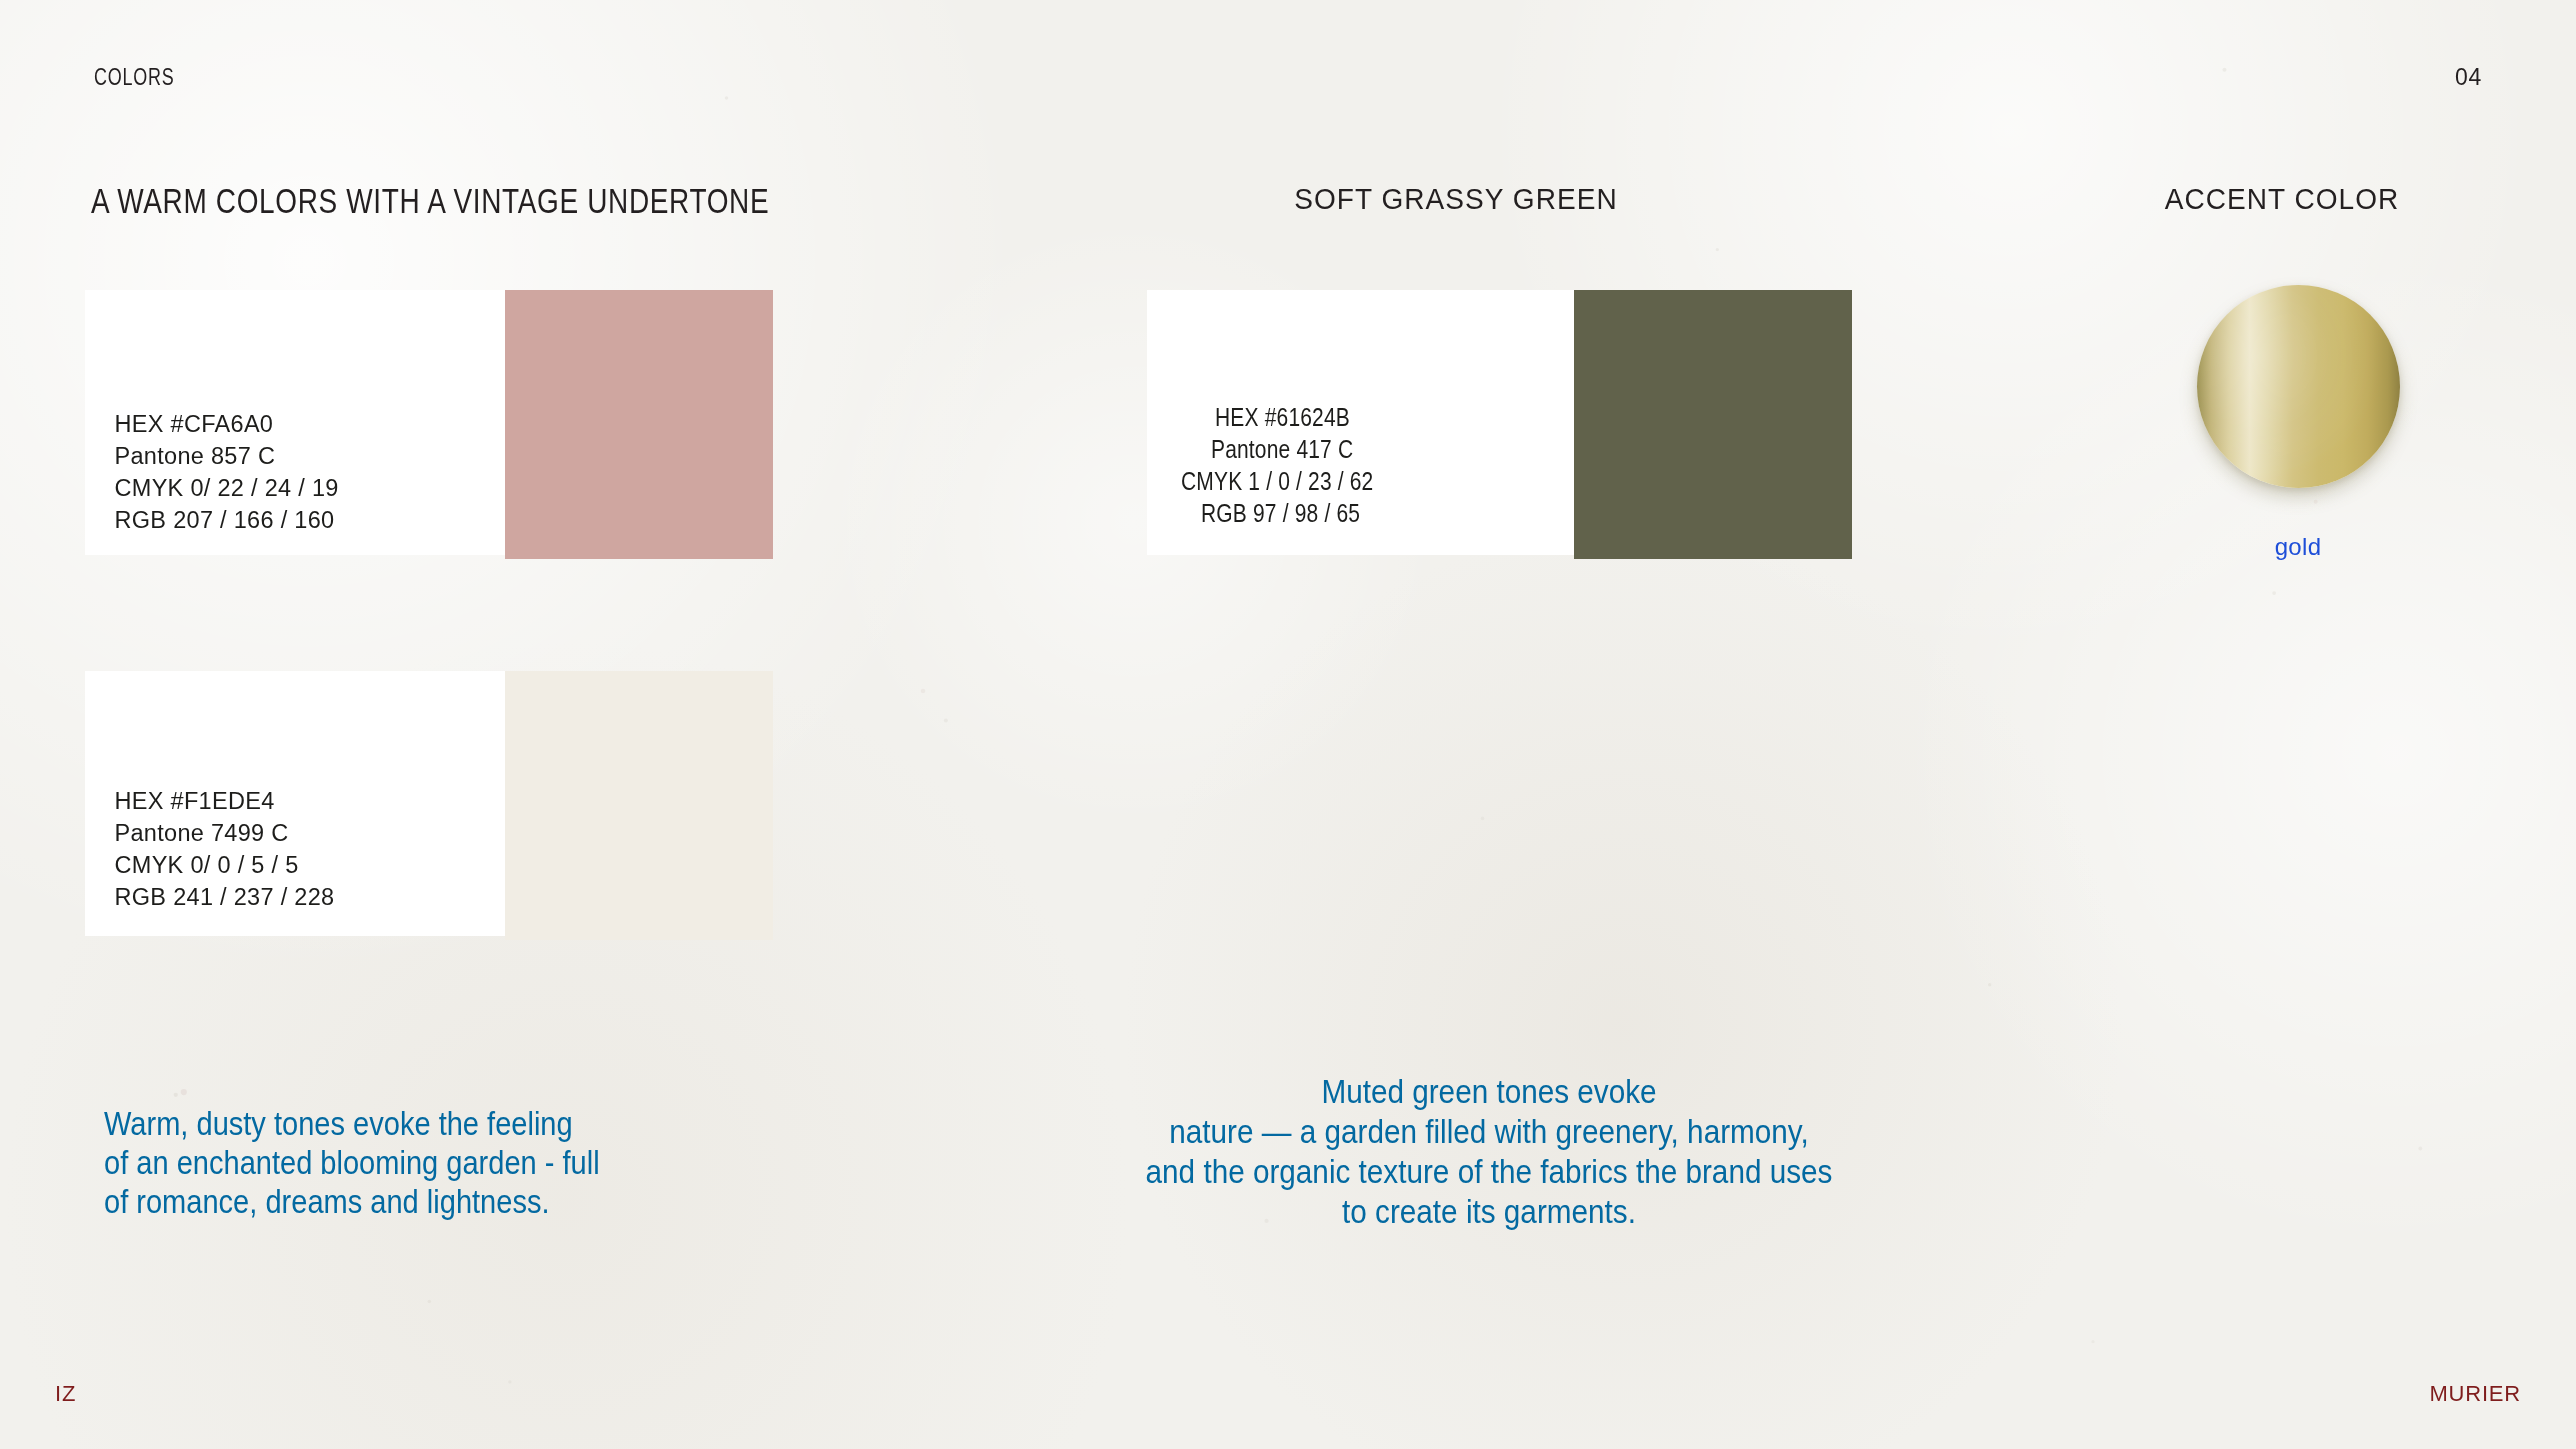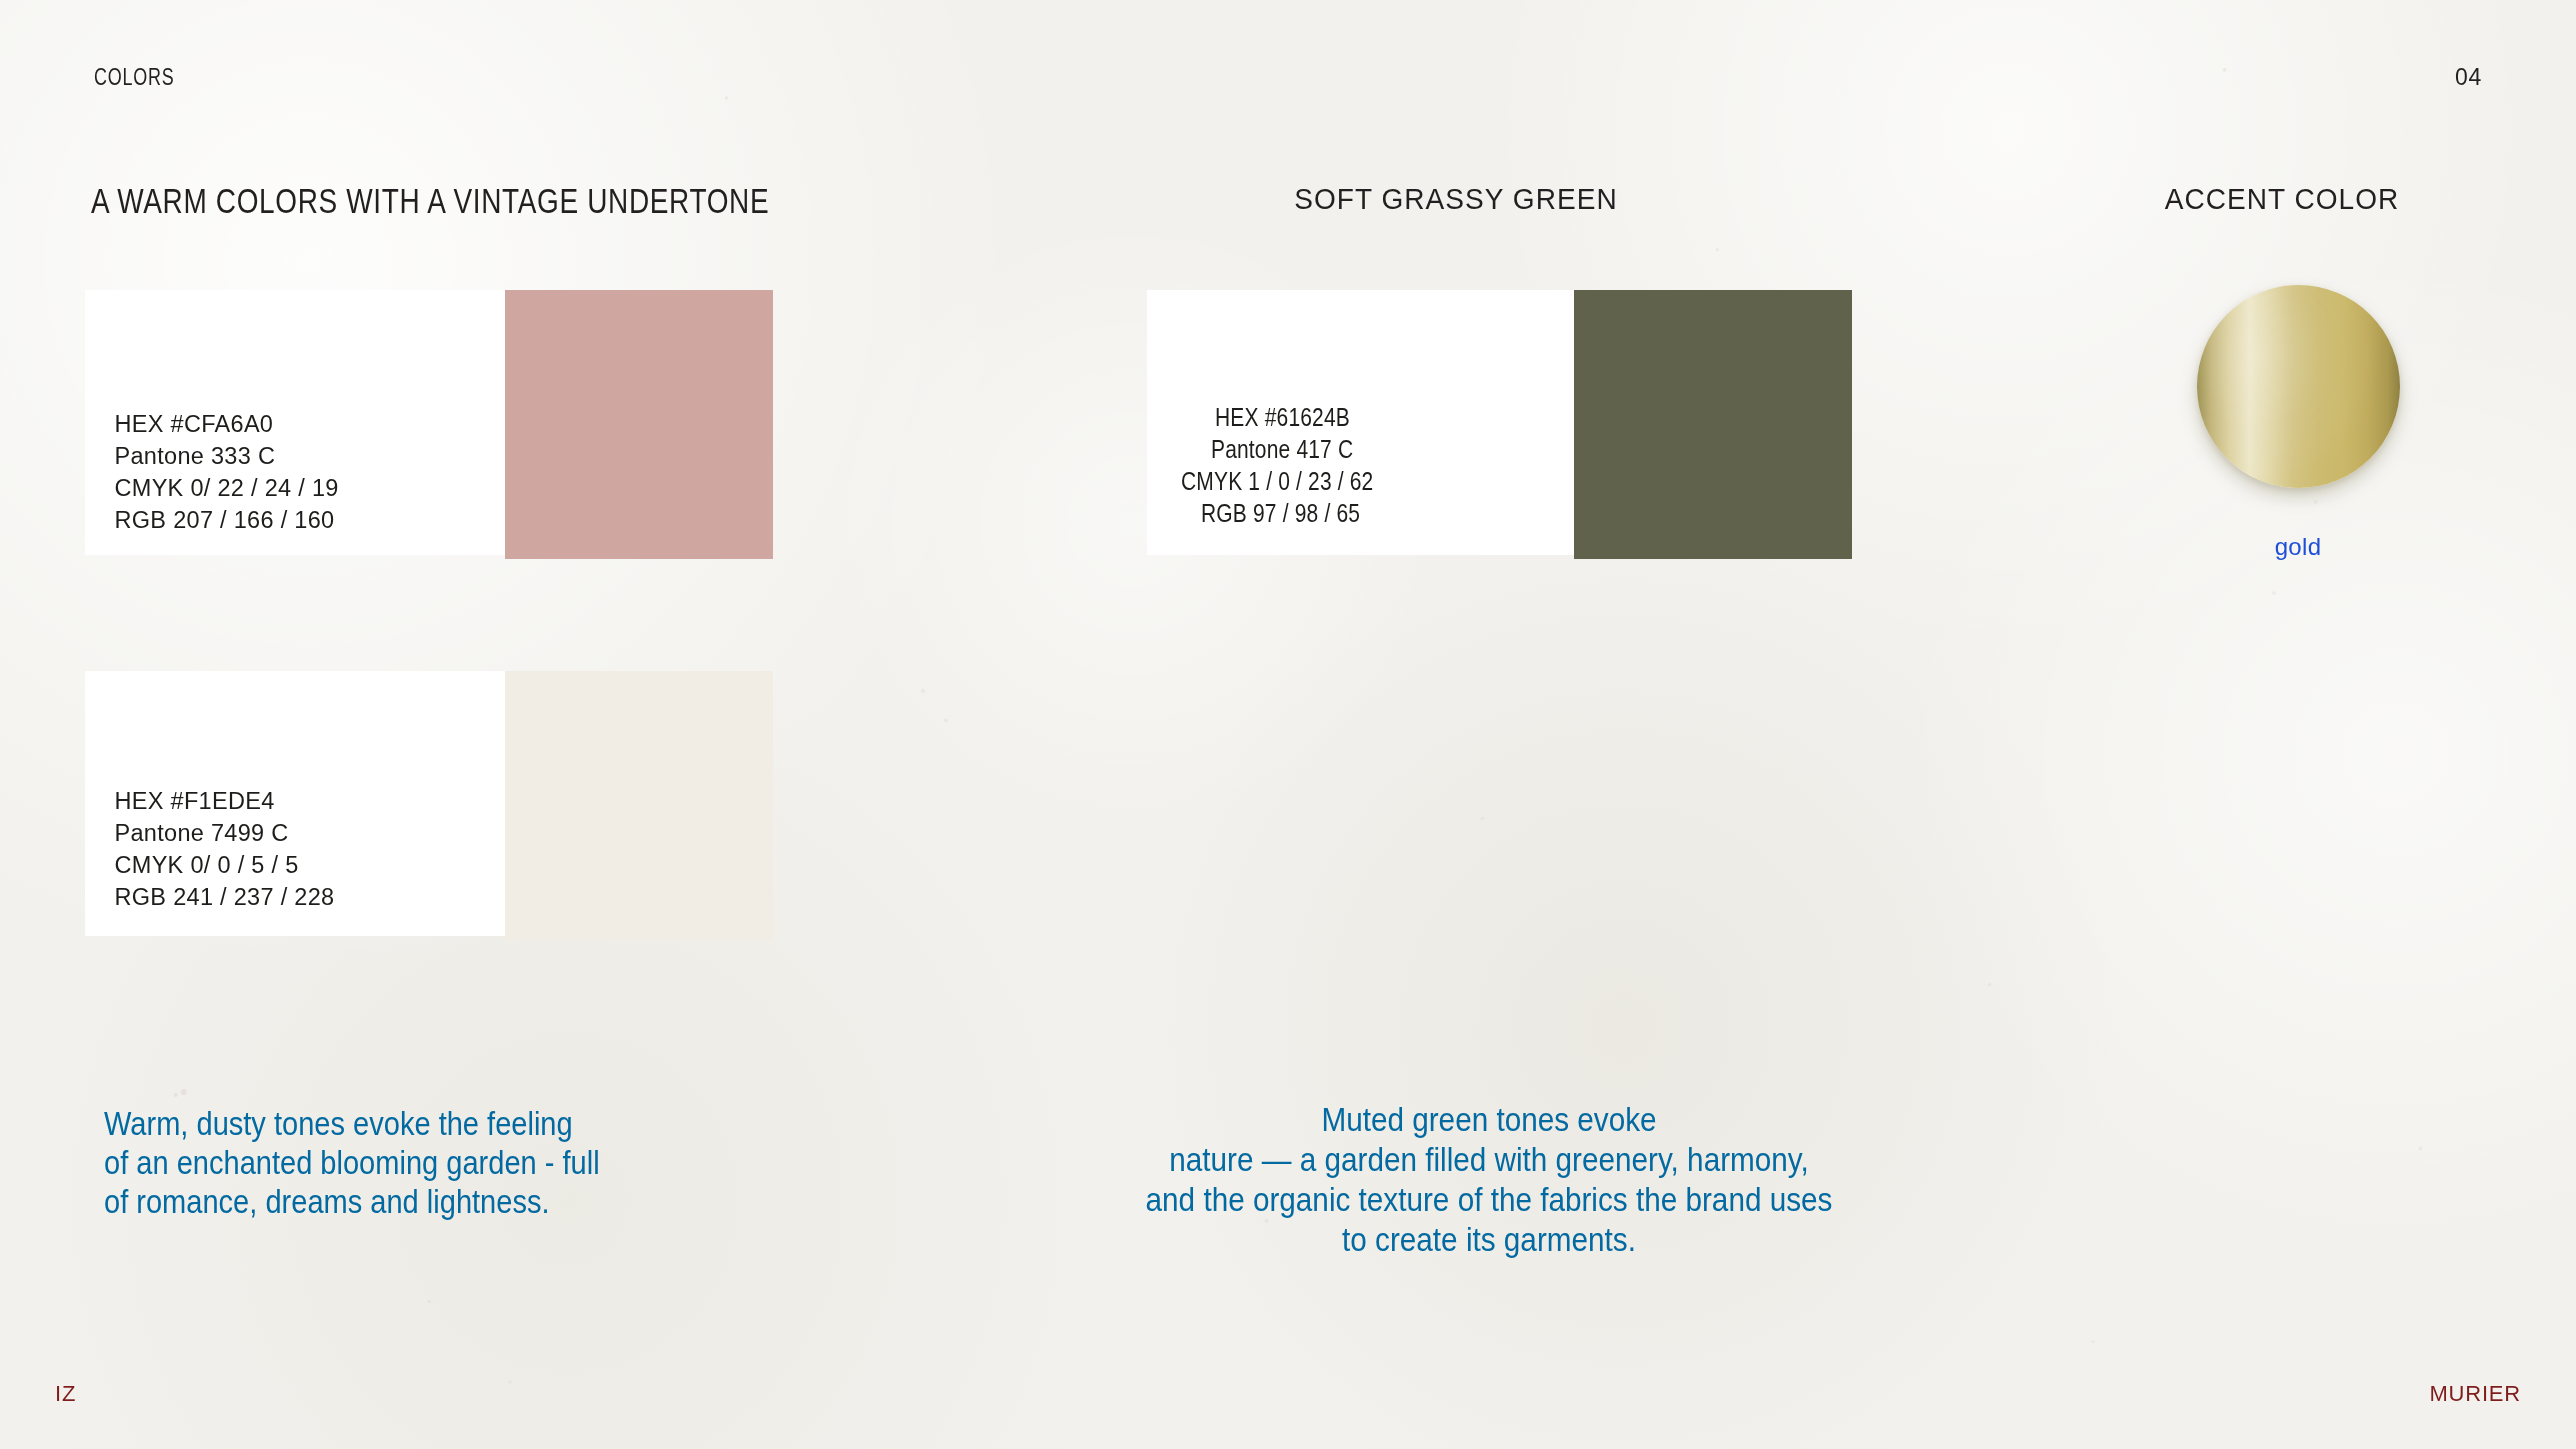--- a/index.html
+++ b/index.html
@@ -205,21 +205,21 @@
     font-size: 33px;
     line-height: 39px;
     text-align: left;
   }
   .desc.left .line {
     transform: scaleX(0.88);
     transform-origin: left center;
   }
   .desc.center {
     left: 1489px;
-    top: 1100px;
+    top: 1072px;
     font-size: 33px;
     line-height: 40px;
     text-align: center;
     transform: translateX(-50%);
   }
   .desc.center .line {
     transform: scaleX(0.90);
   }
 
   
@@ -271,21 +271,21 @@
 
   <div class="sect-title narrow">A WARM COLORS WITH A VINTAGE UNDERTONE</div>
   <div class="sect-title wide-center">SOFT GRASSY GREEN</div>
   <div class="sect-title wide-right">ACCENT COLOR</div>
 
   <div class="swatch" style="left:85px; top:290px; width:688px; height:269px;">
     <div class="card" style="width:423px; height:265px;"></div>
     <div class="chip" style="left:420px; width:268px; height:269px; background:#CFA6A0;"></div>
     <div class="specs geo" style="left:29.5px; top:118px;">
       <div class="line">HEX #CFA6A0</div>
-      <div class="line">Pantone 333 C</div>
+      <div class="line">Pantone 857 C</div>
       <div class="line">CMYK 0/ 22 / 24 / 19</div>
       <div class="line">RGB 207 / 166 / 160</div>
     </div>
   </div>
 
   <div class="swatch" style="left:85px; top:671px; width:688px; height:269px;">
     <div class="card" style="width:423px; height:265px;"></div>
     <div class="chip" style="left:420px; width:268px; height:269px; background:#F1EDE4;"></div>
     <div class="specs geo" style="left:29.5px; top:114px;">
       <div class="line">HEX #F1EDE4</div>

